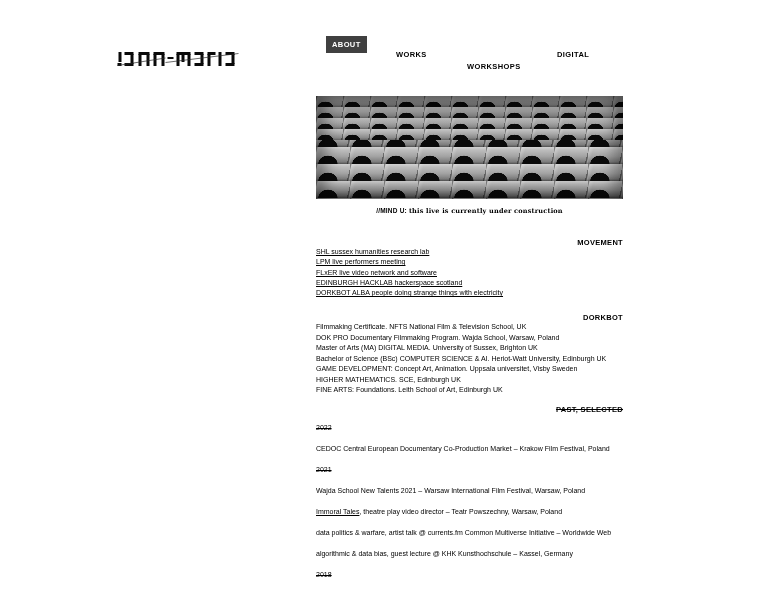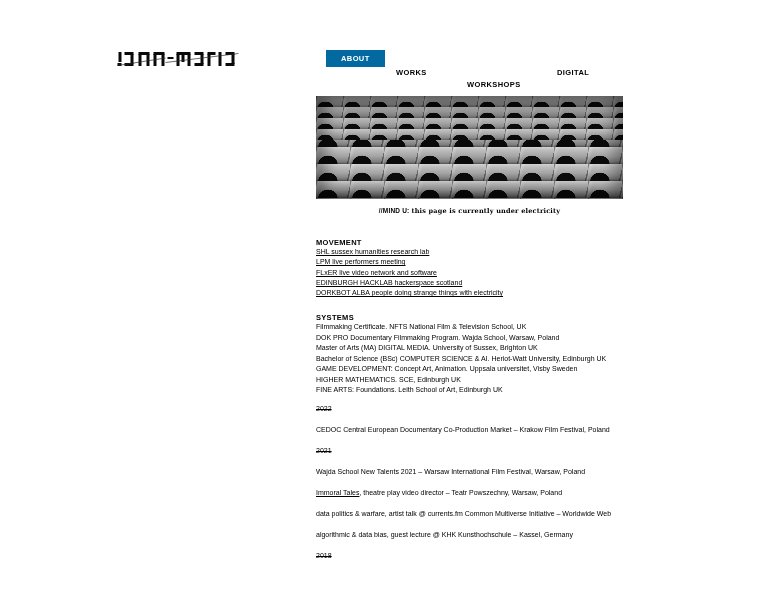--- a/index.html
+++ b/index.html
@@ -7,26 +7,26 @@
     width:760px;height:600px;position:relative;overflow:hidden;
     background:#ffffff;color:#000;
     font-family:"Liberation Sans",sans-serif;
     -webkit-font-smoothing:antialiased;
   }
   a{color:#000;}
 
   
   .logo{position:absolute;left:112px;top:49px;display:block;line-height:0;cursor:pointer;}
   .nav-item{
-    position:absolute;top:68px;
+    position:absolute;top:50px;
     font-size:7.5px;font-weight:bold;letter-spacing:.4px;
     color:#000;text-decoration:none;cursor:pointer;white-space:nowrap;
   }
   .nav-item.active{
-    top:50px;background:#0369a1;color:#fff;padding:4px 15px;
+    top:36px;background:#404040;color:#fff;padding:4px 6px;
   }
   #nav-about{left:326px;}
   #nav-works{left:396px;}
   #nav-workshops{left:467px;margin-top:12px;}
   #nav-contact{left:557px;}
 
   
   .content{position:absolute;left:316px;top:96px;width:307px;}
 
   
@@ -63,21 +63,21 @@
     box-shadow:inset 10px 0 14px rgba(0,0,0,.35), inset -10px 0 14px rgba(0,0,0,.3);
   }
 
   .notice{
     margin-top:8px;text-align:center;
     font-size:6.5px;font-weight:bold;letter-spacing:.2px;line-height:8px;
   }
   .notice .serif{font-family:"DejaVu Serif",serif;}
 
   .section-title{
-    font-size:7.5px;font-weight:bold;letter-spacing:.3px;line-height:9px;
+    font-size:7.5px;font-weight:bold;text-align:right;letter-spacing:.3px;line-height:9px;
   }
   .movement-title{margin-top:23px;}
   .systems-title{margin-top:15px;}
   .past-title{margin-top:10px;text-decoration:line-through;}
 
   ul.plain{list-style:none;margin:0;padding:0;}
   .movement-list{margin-top:13px;}
   .movement-list li{line-height:10.3px;font-size:7px;}
   .movement-list a{text-decoration:underline;cursor:pointer;}
 
@@ -145,42 +145,43 @@
 <a id="nav-contact" class="nav-item">DIGITAL</a>
 
 <div class="content">
 
   <div class="hero">
     <div class="tiles"></div>
     <div class="tiles-top"></div>
     <div class="vignette"></div>
   </div>
 
-  <div class="notice"><span>//MIND U: </span><span class="serif">this page is currently under electricity</span></div>
+  <div class="notice"><span>//MIND U: </span><span class="serif">this live is currently under construction</span></div>
 
   <div class="section-title movement-title">MOVEMENT</div>
   <ul class="plain movement-list">
     <li><a>SHL sussex humanities research lab</a></li>
     <li><a>LPM live performers meeting</a></li>
     <li><a>FLxER live video network and software</a></li>
     <li><a>EDINBURGH HACKLAB hackerspace scotland</a></li>
     <li><a>DORKBOT ALBA people doing strange things with electricity</a></li>
   </ul>
 
-  <div class="section-title systems-title">SYSTEMS</div>
+  <div class="section-title systems-title">DORKBOT</div>
   <ul class="plain systems-list">
     <li>Filmmaking Certificate. NFTS National Film &amp; Television School, UK</li>
     <li>DOK PRO Documentary Filmmaking Program. Wajda School, Warsaw, Poland</li>
     <li>Master of Arts (MA) DIGITAL MEDIA. University of Sussex, Brighton UK</li>
     <li>Bachelor of Science (BSc) COMPUTER SCIENCE &amp; AI. Heriot-Watt University, Edinburgh UK</li>
     <li>GAME DEVELOPMENT: Concept Art, Animation. Uppsala universitet, Visby Sweden</li>
     <li>HIGHER MATHEMATICS. SCE, Edinburgh UK</li>
     <li>FINE ARTS: Foundations. Leith School of Art, Edinburgh UK</li>
   </ul>
 
+  <div class="section-title past-title">PAST, SELECTED</div>
   <div class="past-entries">
     <div class="year">2022</div>
     <div class="event">CEDOC Central European Documentary Co-Production Market – Krakow Film Festival, Poland</div>
     <div class="year">2021</div>
     <div class="event">Wajda School New Talents 2021  – Warsaw International Film Festival, Warsaw, Poland</div>
     <div class="event"><a>Immoral Tales</a><span>, theatre play video director – Teatr Powszechny, Warsaw, Poland</span></div>
     <div class="event">data politics &amp; warfare, artist talk @ currents.fm Common Multiverse Initiative – Worldwide Web</div>
     <div class="event">algorithmic &amp; data bias, guest lecture @ KHK Kunsthochschule – Kassel, Germany</div>
     <div class="year">2018</div>
   </div>

